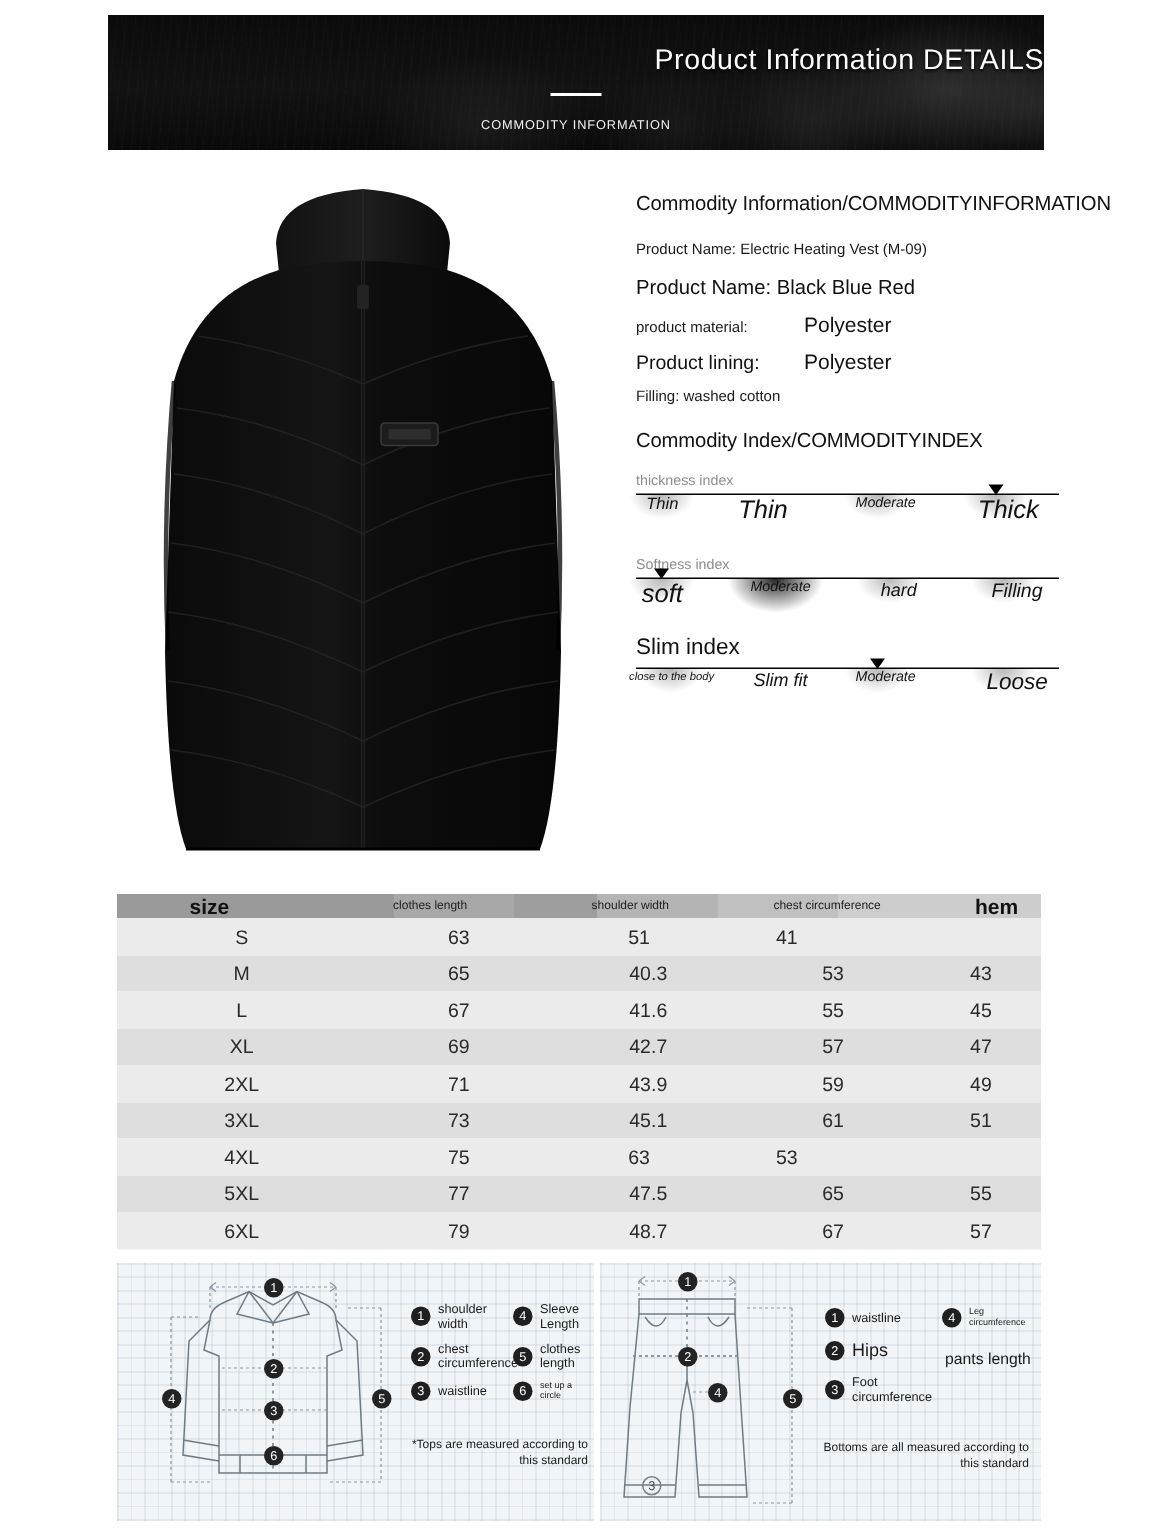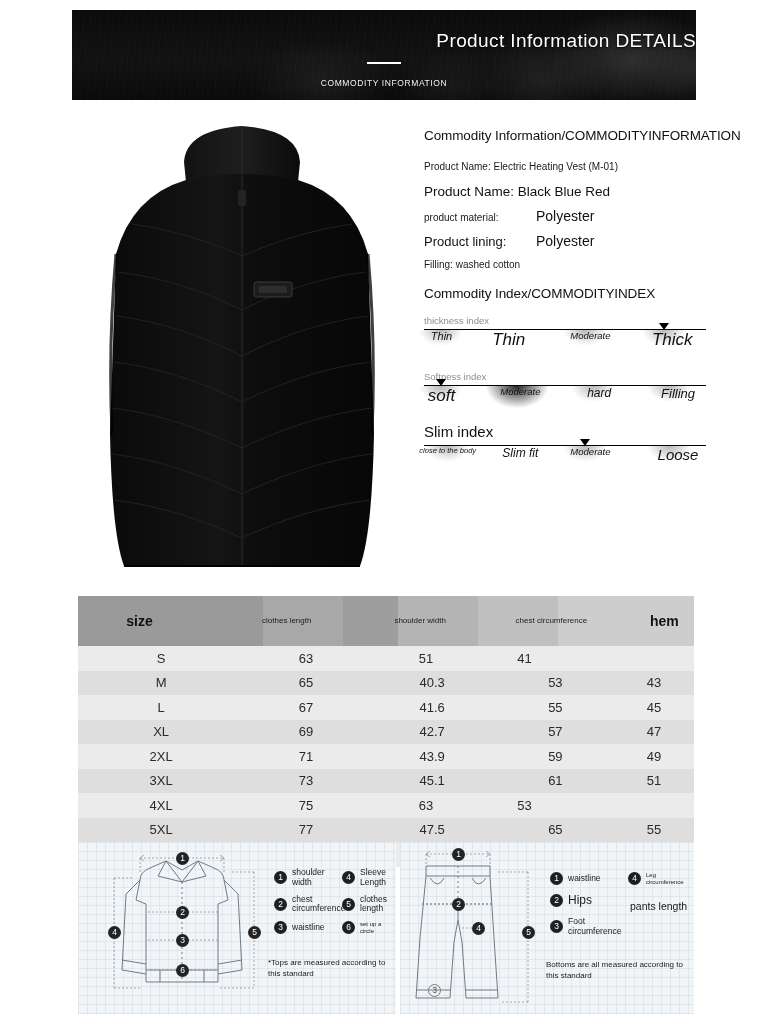--- a/index.html
+++ b/index.html
@@ -110,21 +110,21 @@
     line-height: 1.05;
     font-style: italic;
   }
 
   
   .size-table {
     position: absolute; left: 78px; top: 596px;
     width: 616px;
   }
   .st-head {
-    display: flex; height: 50px;
+    display: flex; height: 16px;
     background: linear-gradient(90deg,
       #9a9a9a 0%, #9a9a9a 30%, #a8a8a8 30%, #a8a8a8 43%,
       #9e9e9e 43%, #9e9e9e 52%, #b4b4b4 52%, #b4b4b4 65%,
       #c0c0c0 65%, #c0c0c0 78%, #cdcdcd 78%, #cdcdcd 100%);
     gap: 40px;
   }
   .st-head .cell { display: flex; align-items: center; justify-content: center; }
   .hdr-1 { font-size: 14px; color: #111; font-weight: 700; }
   .hdr-2 { font-size: 8px; color: #1c1c1c; line-height: 1.25; text-align: center; }
   .st-row { display: flex; height: 24.5px; }
@@ -158,21 +158,21 @@
     width: 13px; height: 13px; border-radius: 50%;
     background: #1f1f1f; color: #fff;
     font-size: 8.5px; line-height: 13px; text-align: center;
     flex: 0 0 13px;
   }
   .lg-text { font-size: 8.5px; color: #1a1a1a; line-height: 1.15; }
   .lg-text.big { font-size: 12px; }
   .lg-text.sm { font-size: 6px; }
   .note {
     position: absolute; font-size: 8px; color: #1a1a1a;
-    text-align: left; line-height: 1.35;
+    text-align: right; line-height: 1.35;
   }
   .num-bubble {
     position: absolute;
     width: 13px; height: 13px; border-radius: 50%;
     background: #232323; color: #fff;
     font-size: 8.5px; line-height: 13px; text-align: center;
   }
   .num-bubble.outline {
     background: transparent; color: #4a4a4a;
     border: 1px solid #7d7d7d;
@@ -241,21 +241,21 @@
     <path d="M52 462 L288 462" stroke="#000" stroke-width="2"></path>
   </svg>
 </div>
 
 <div class="info-col">
 
   <div class="sec-head">Commodity Information/COMMODITYINFORMATION</div>
 
   <div style="height:18px"></div>
   <div class="spec-line">
-    <span class="spec-sm">Product Name: Electric Heating Vest (M-01)</span>
+    <span class="spec-sm">Product Name: Electric Heating Vest (M-09)</span>
   </div>
 
   <div style="height:12px"></div>
   <div class="spec-line">
     <span class="spec-lg">Product Name: Black Blue Red</span>
   </div>
 
   <div style="height:9px"></div>
   <div class="spec-line">
     <span class="spec-sm" style="width:112px">product material:</span>

